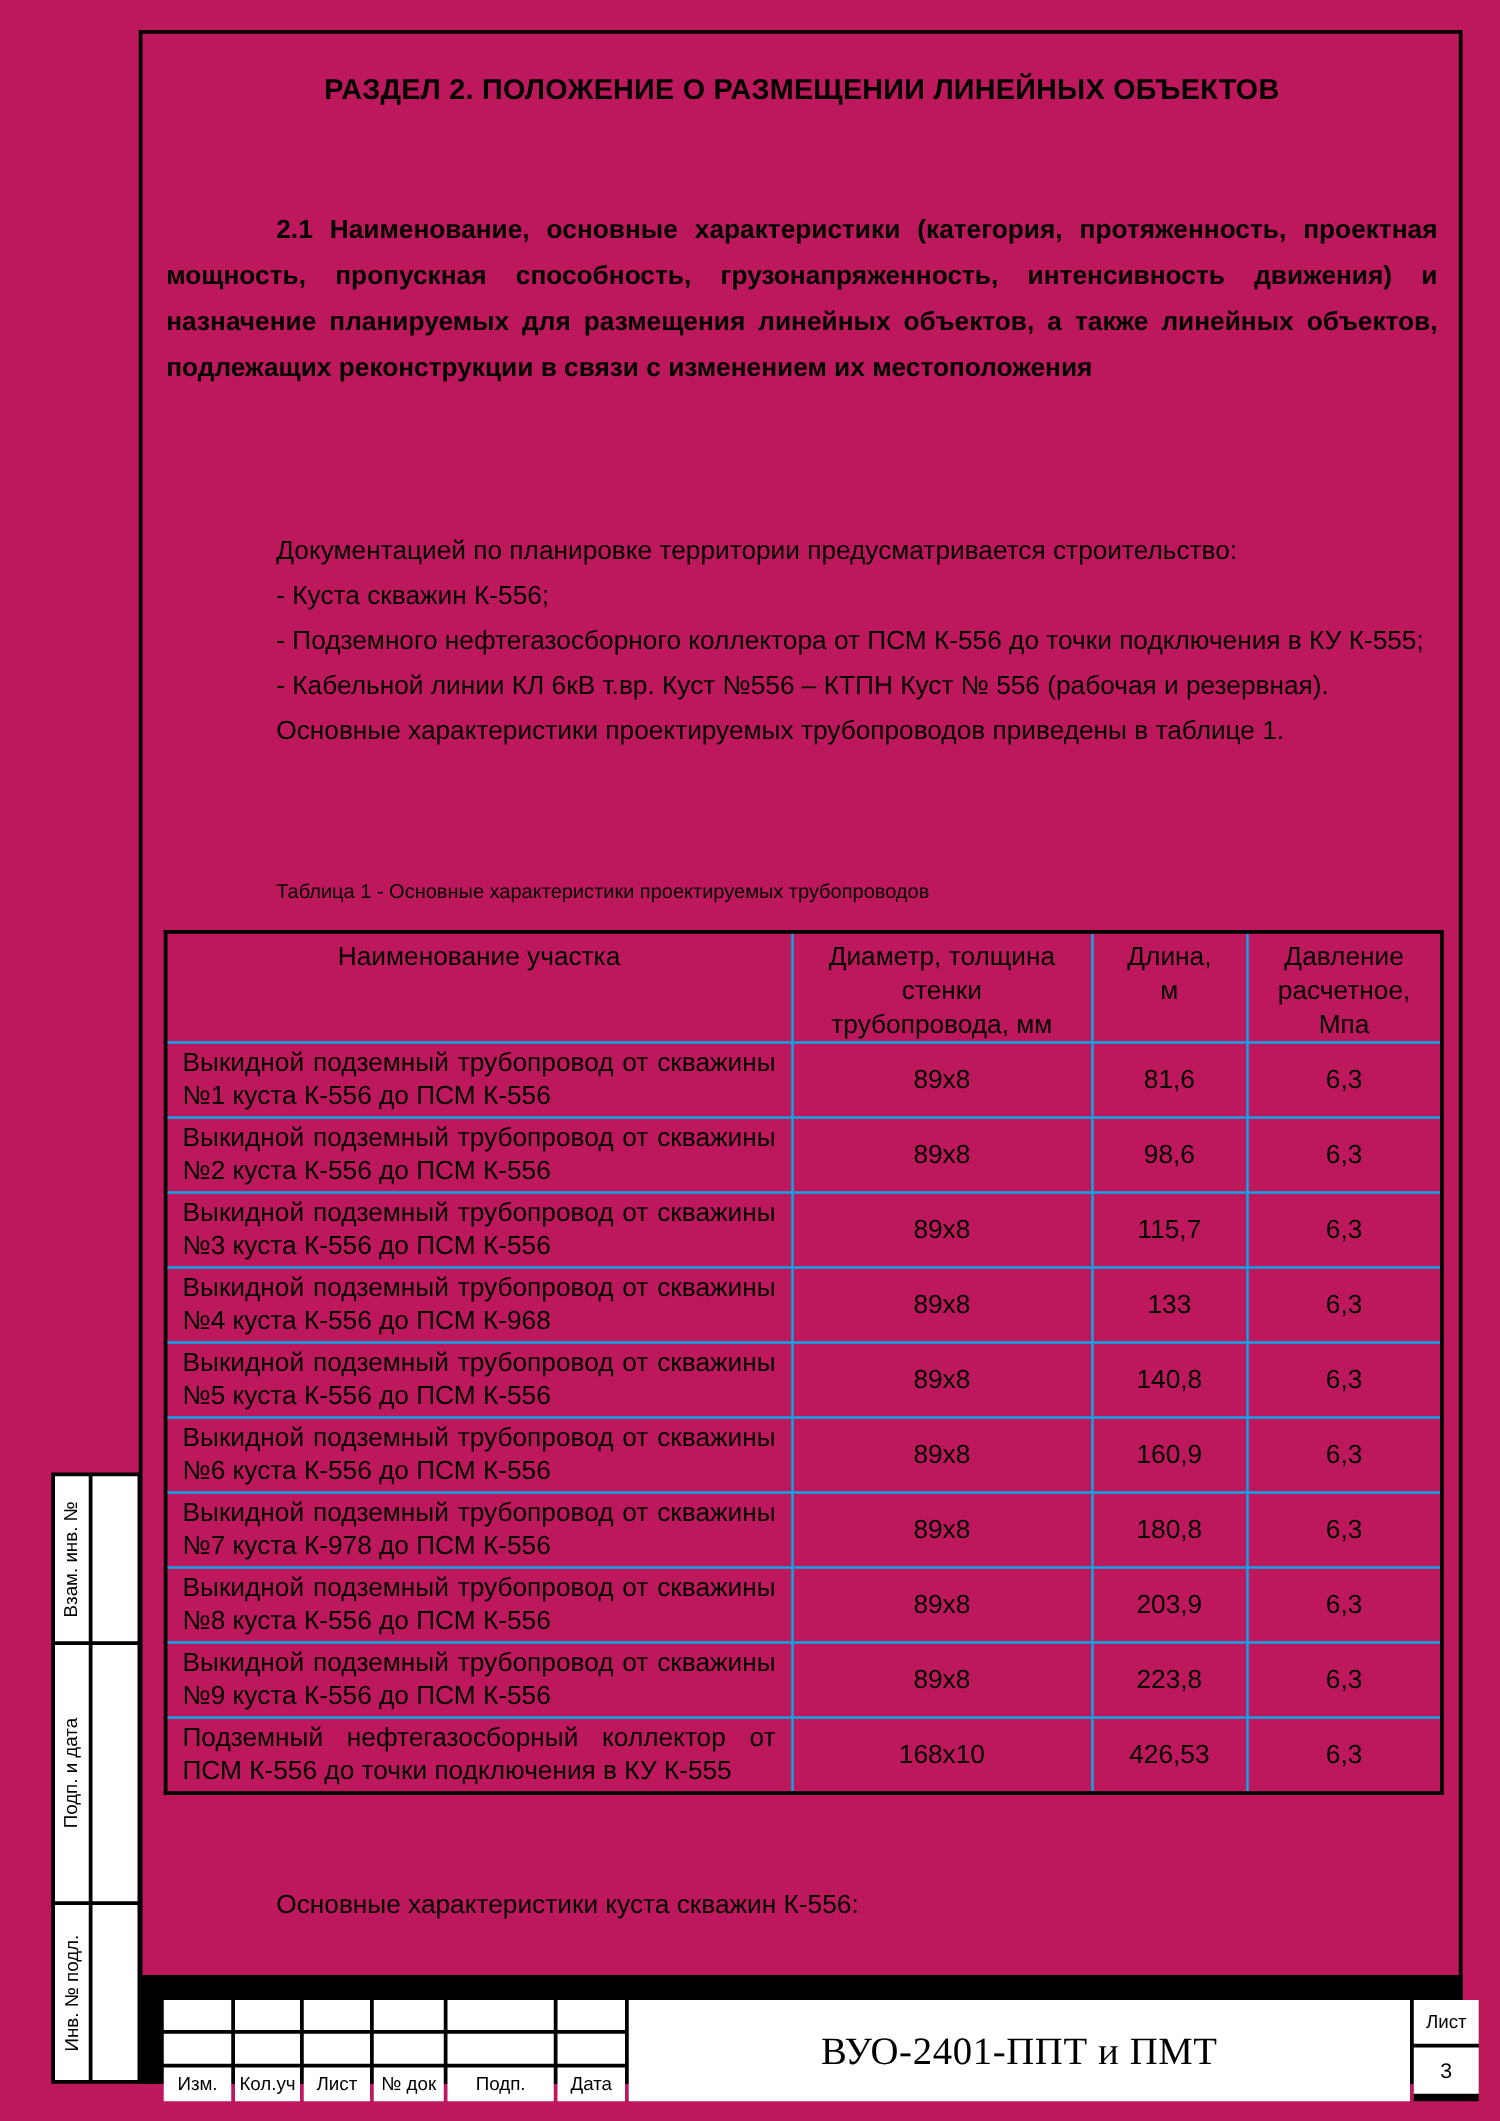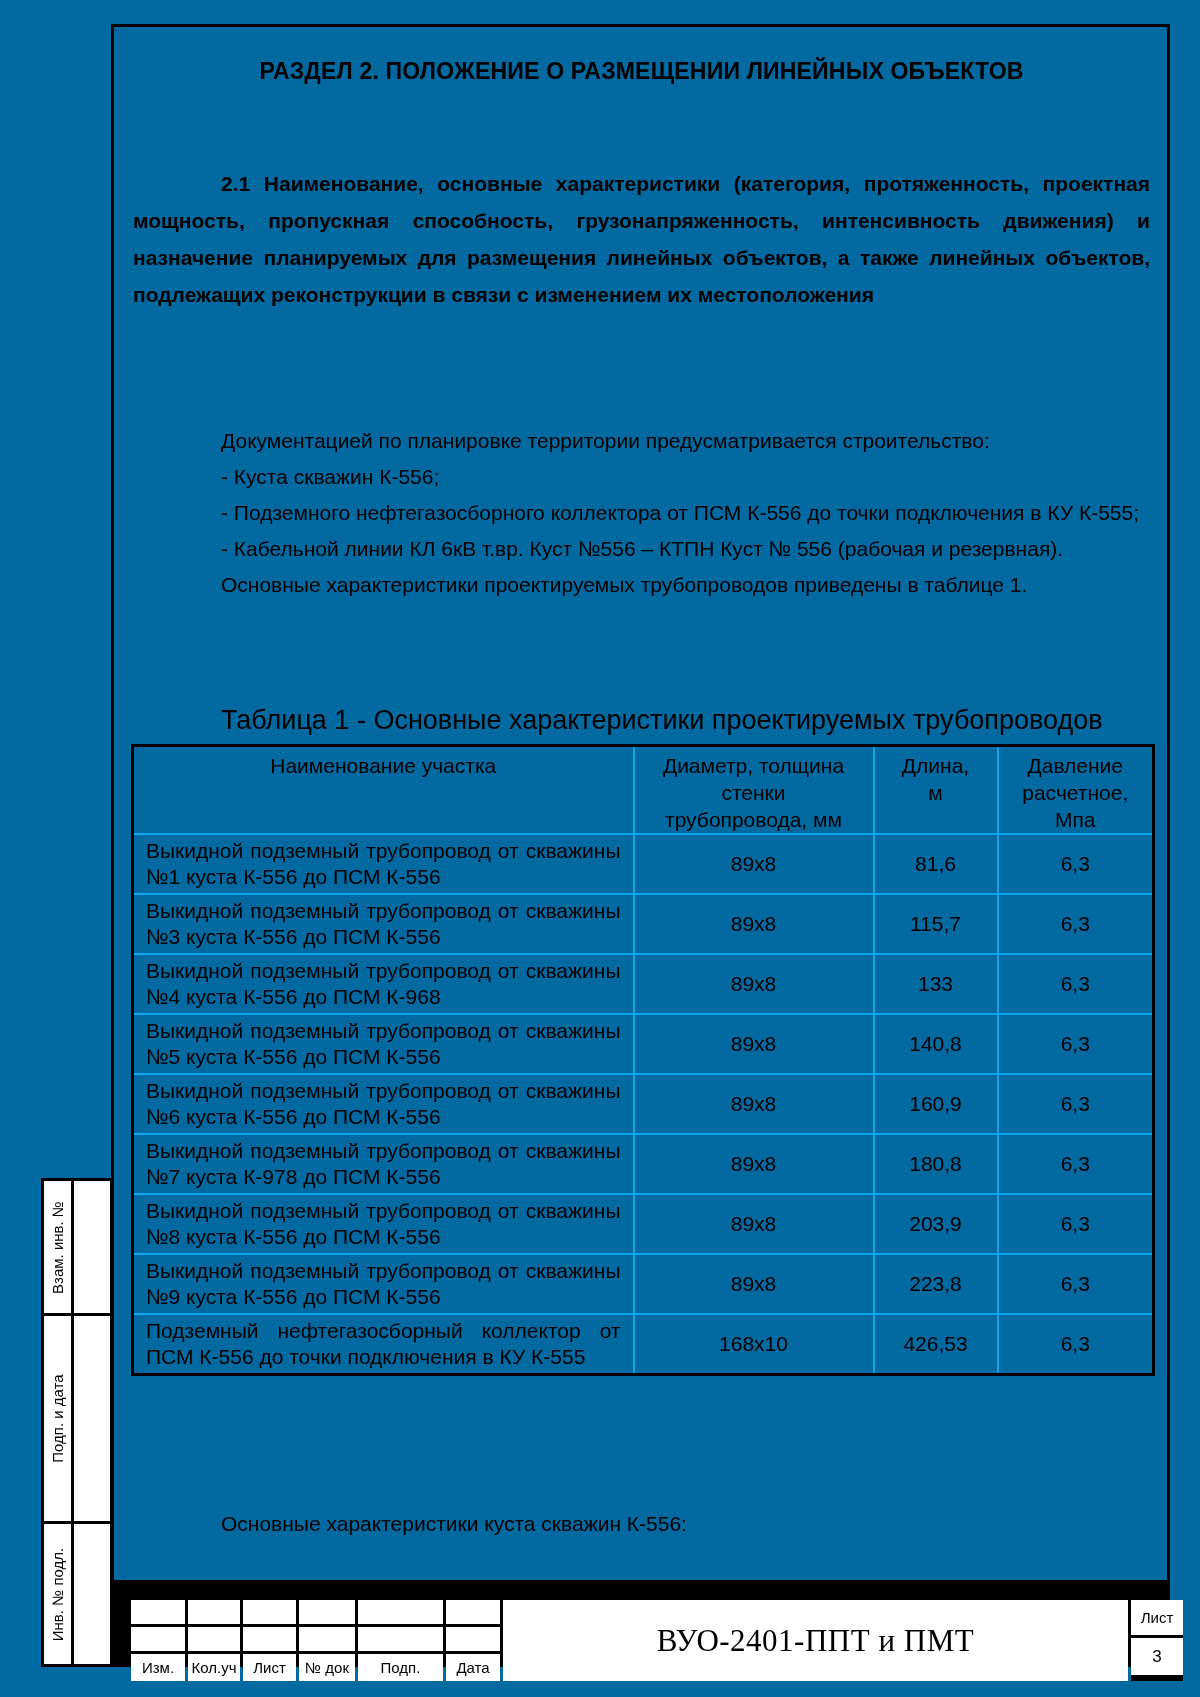--- a/index.html
+++ b/index.html
@@ -1,17 +1,17 @@
 <!DOCTYPE html>
 <html><head>
 <meta charset="utf-8">
 <style>
   html,body { margin:0; padding:0; background:#e8e8e8; }
   .page {
-    position:relative; width:1200px; height:1697px; background:#0369a1;
+    position:relative; width:1200px; height:1697px; background:#be185d;
     font-family:"Liberation Sans", sans-serif; color:#000; overflow:hidden;
   }
   .frame {
     position:absolute; left:111px; top:24px; width:1059px; height:1643px;
     border:3px solid #000; box-sizing:border-box;
   }
   .doc-title {
     position:absolute; left:133px; top:58px; width:1017px;
     font-size:23px; font-weight:bold; text-align:center; letter-spacing:0.2px;
   }
@@ -19,21 +19,21 @@
     position:absolute; left:133px; top:165px; width:1017px;
     font-size:21px; font-weight:bold; line-height:37px;
     text-align:justify; text-indent:88px;
   }
   .body-text {
     position:absolute; left:133px; top:387px; width:1017px;
     font-size:21px; line-height:36px; text-align:justify;margin-top:36px;
   }
   .body-text p { margin:0; text-indent:88px; }
   .table-caption {
-    position:absolute; left:221px; top:705px; font-size:27px;
+    position:absolute; left:221px; top:705px; font-size:16px;
   }
   table.pipe-table {
     position:absolute; left:131px; top:744px; width:1021px;
     border-collapse:collapse; table-layout:fixed;
     font-size:21px; border:3px solid #000;
   }
   .pipe-table th, .pipe-table td { border:2px solid #0ea5e9; }
   .pipe-table th {
     font-weight:normal; text-align:center; vertical-align:top;
     padding:5px 6px 0 6px; height:80px; line-height:27px; white-space:pre-line;
@@ -116,20 +116,26 @@
 расчетное,
 Мпа</th>
     </tr>
     <tr class="data-row">
       <td class="cell-name">Выкидной подземный трубопровод от скважины №1 куста К-556 до ПСМ К-556</td>
       <td class="cell-num">89х8</td>
       <td class="cell-num">81,6</td>
       <td class="cell-num">6,3</td>
     </tr>
     <tr class="data-row">
+      <td class="cell-name">Выкидной подземный трубопровод от скважины №2 куста К-556 до ПСМ К-556</td>
+      <td class="cell-num">89х8</td>
+      <td class="cell-num">98,6</td>
+      <td class="cell-num">6,3</td>
+    </tr>
+    <tr class="data-row">
       <td class="cell-name">Выкидной подземный трубопровод от скважины №3 куста К-556 до ПСМ К-556</td>
       <td class="cell-num">89х8</td>
       <td class="cell-num">115,7</td>
       <td class="cell-num">6,3</td>
     </tr>
     <tr class="data-row">
       <td class="cell-name">Выкидной подземный трубопровод от скважины №4 куста К-556 до ПСМ К-968</td>
       <td class="cell-num">89х8</td>
       <td class="cell-num">133</td>
       <td class="cell-num">6,3</td>

